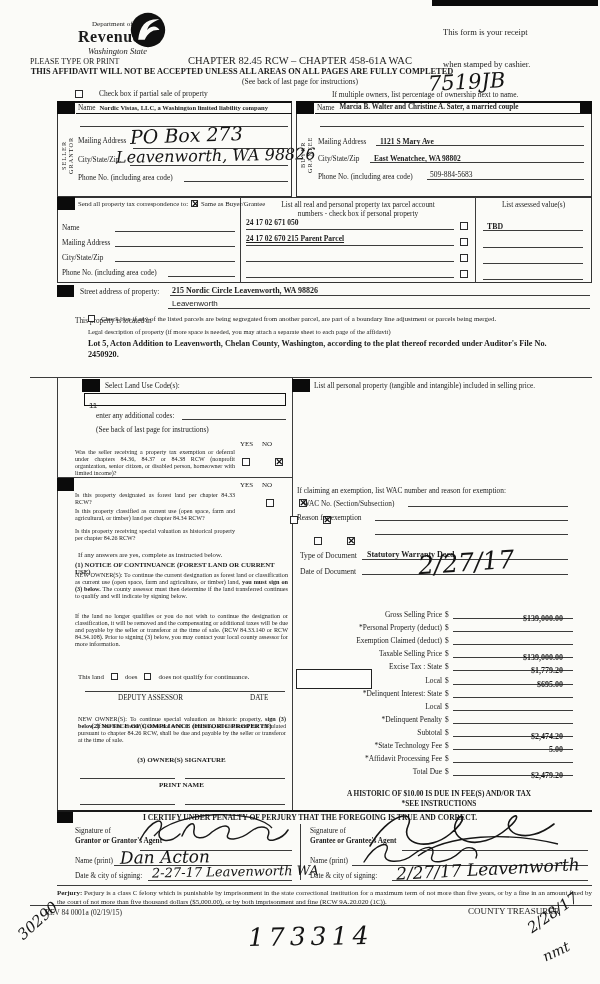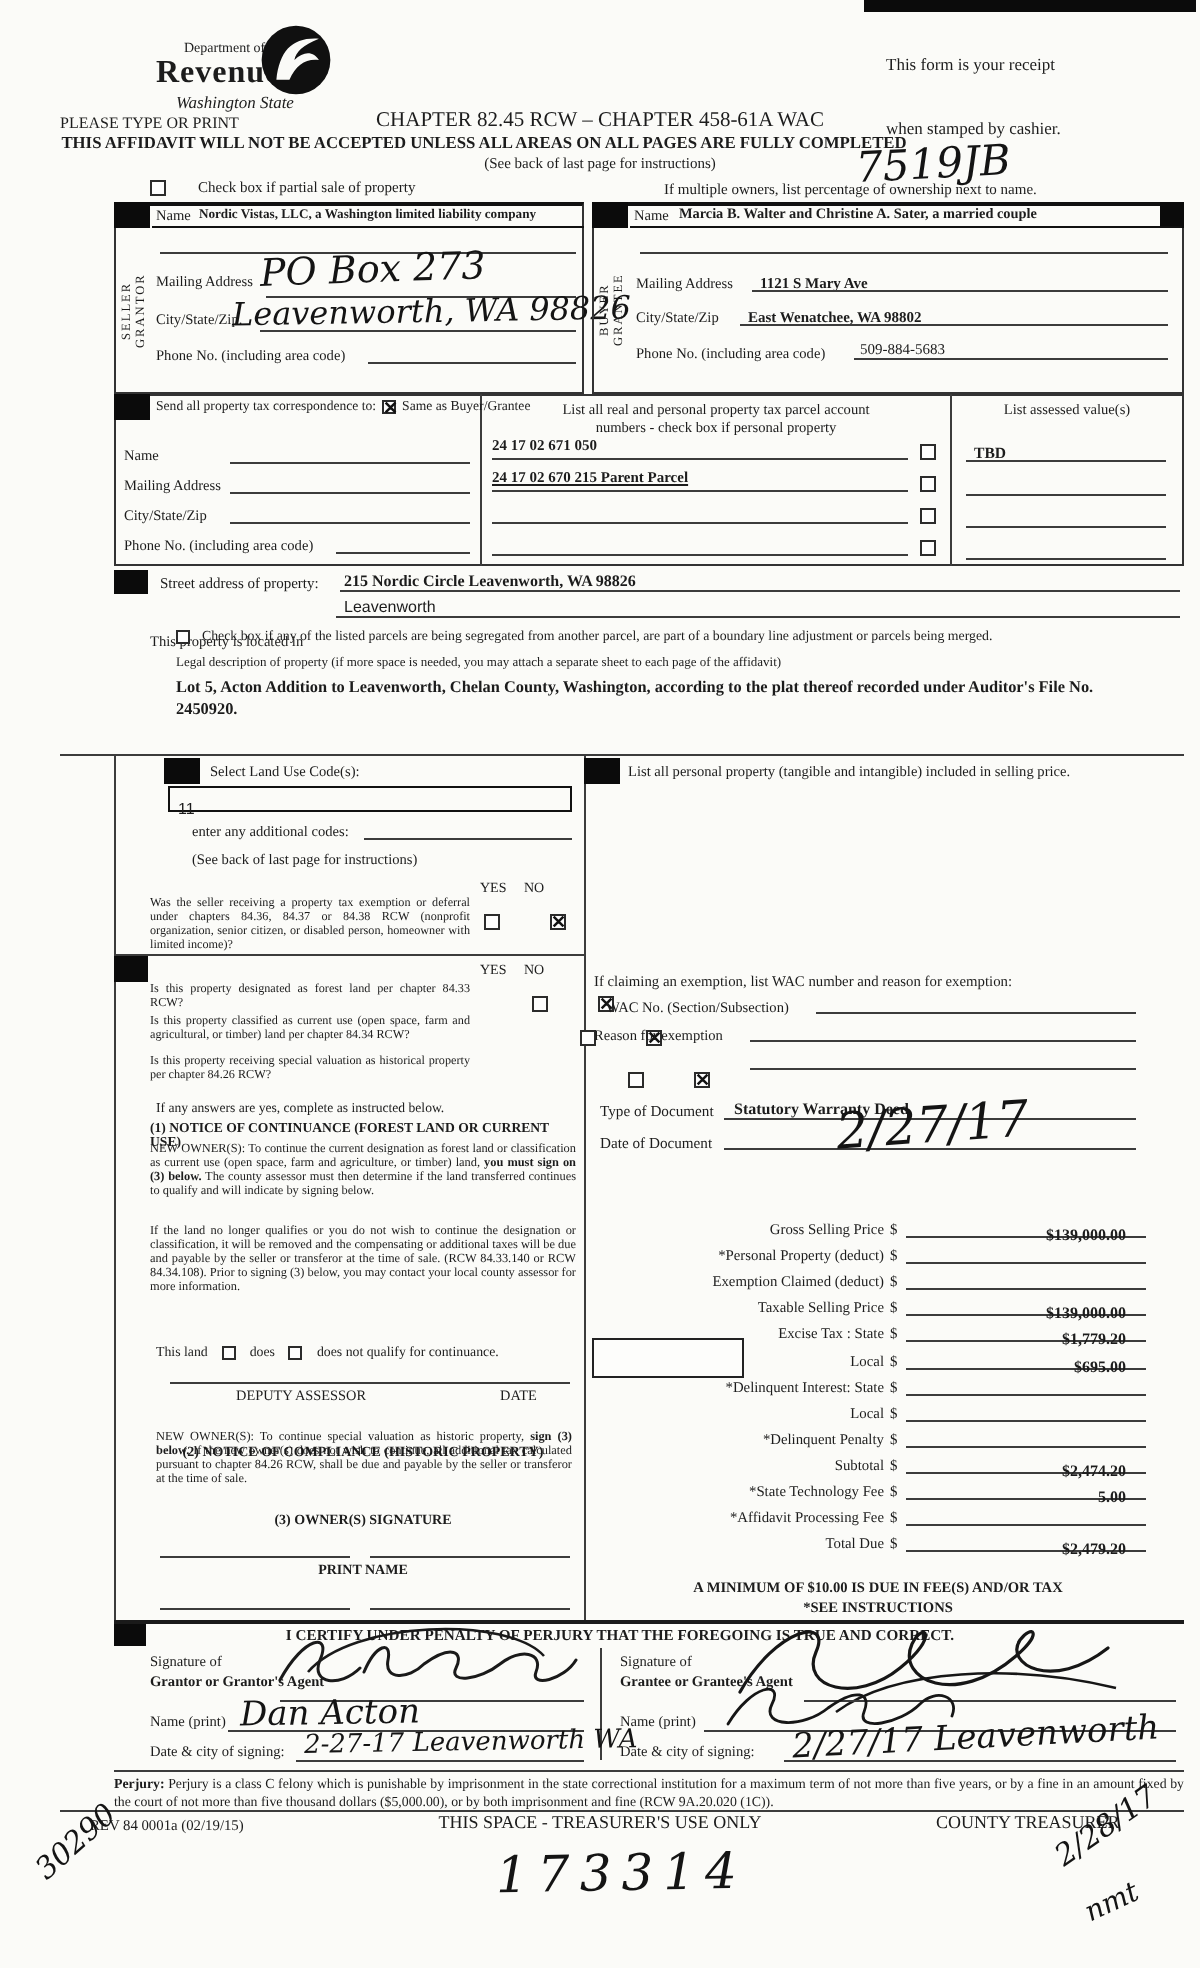--- a/index.html
+++ b/index.html
@@ -318,21 +318,21 @@
         <span class="mline"><span class="mval"></span></span>
       </div>
     <div class="mrow">
         <span class="mlab">Total Due</span>
         <span class="md">$</span>
         <span class="mline"><span class="mval">$2,479.20</span></span>
       </div>
   </div>
   <div class="a" style="left:296px; top:669px; width:76px; height:20px; border:1.5px solid #222; background:#fdfdfb;"></div>
 
-  <div class="a b c" style="left:300px; top:789px; width:278px; font-size:7.3px;">A MINIMUM OF $10.00 IS DUE IN FEE(S) AND/OR TAX</div>
+  <div class="a b c" style="left:300px; top:789px; width:278px; font-size:7.3px;">A HISTORIC OF $10.00 IS DUE IN FEE(S) AND/OR TAX</div>
   <div class="a b c" style="left:300px; top:799px; width:278px; font-size:7.3px;">*SEE INSTRUCTIONS</div>
 
   
   <div class="a" style="left:57px; top:810px; width:535px; height:2px; background:#1a1a1a;"></div>
   <div class="a blk" style="left:57px; top:812px; width:16px; height:11px;"></div>
   <div class="a b c" style="left:80px; top:813px; width:460px; font-size:7.6px;">I CERTIFY UNDER PENALTY OF PERJURY THAT THE FOREGOING IS TRUE AND CORRECT.</div>
   <div class="a vlne" style="left:300px; top:824px; height:56px;"></div>
 
   <div class="a" style="left:75px; top:826px; font-size:7.3px;">Signature of</div>
   <div class="a b" style="left:75px; top:836px; font-size:7.3px;">Grantor or Grantor's Agent</div>
@@ -371,21 +371,20 @@
   <div class="a ul" style="left:392px; top:873px; width:196px; height:8px;"></div>
 
   
   <div class="a" style="left:57px; top:885px; width:535px; font-size:6.9px; line-height:8.6px; text-align:justify; border-top:1px solid #3c3c3c; padding-top:3px;">
     <span class="b">Perjury:</span><span> Perjury is a class C felony which is punishable by imprisonment in the state correctional institution for a maximum term of not more than five years, or by a fine in an amount fixed by the court of not more than five thousand dollars ($5,000.00), or by both imprisonment and fine (RCW 9A.20.020 (1C)).</span>
   </div>
 
   
   <div class="a hl" style="left:30px; top:905px; width:562px;"></div>
   <div class="a" style="left:45px; top:908px; font-size:7.4px;">REV 84 0001a (02/19/15)</div>
-  <div class="a c" style="left:170px; top:906px; width:260px; font-size:9px;">THIS SPACE - TREASURER'S USE ONLY</div>
   <div class="a" style="left:468px; top:906px; font-size:9px;">COUNTY TREASURER</div>
 
   <div class="a hand" style="left:14px; top:930px; font-size:15px; transform:rotate(-42deg); transform-origin:left top;">30290</div>
   <div class="a hand" style="left:248px; top:922px; font-size:25px; letter-spacing:5px; transform:rotate(-1deg);">173314</div>
   <div class="a hand" style="left:524px; top:922px; font-size:15px; transform:rotate(-35deg); transform-origin:left top;">2/28/17</div>
   <div class="a hand" style="left:540px; top:950px; font-size:14px; transform:rotate(-25deg); transform-origin:left top;">nmt</div>
 
 </div>
 
 </body></html>

